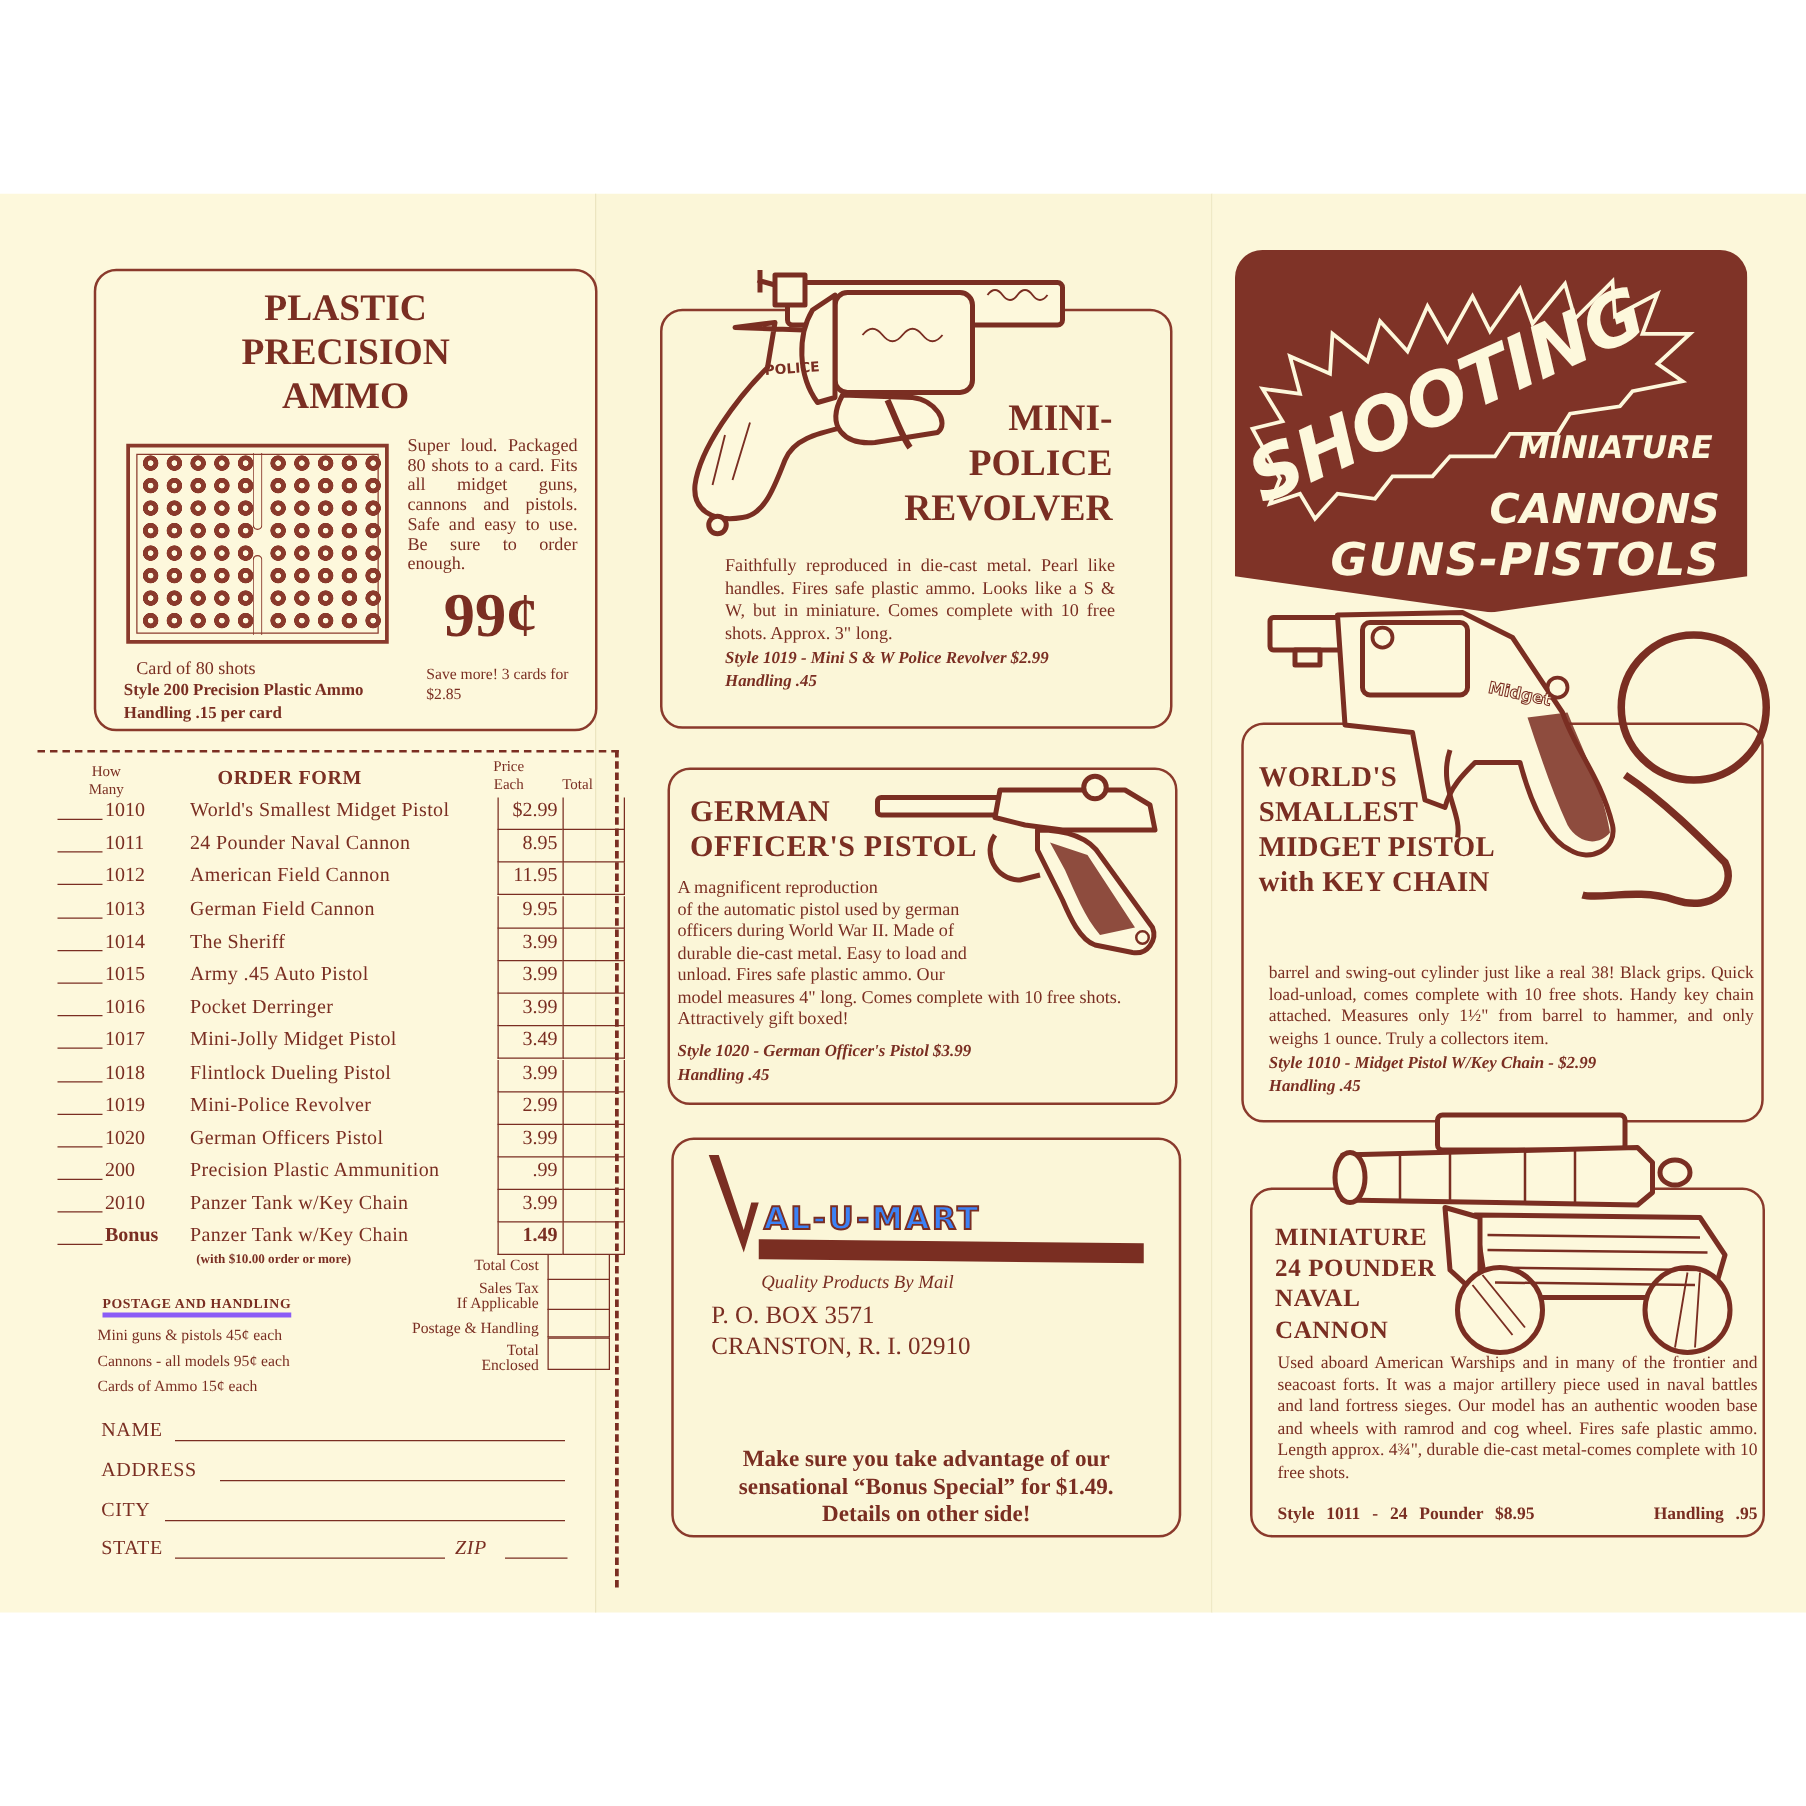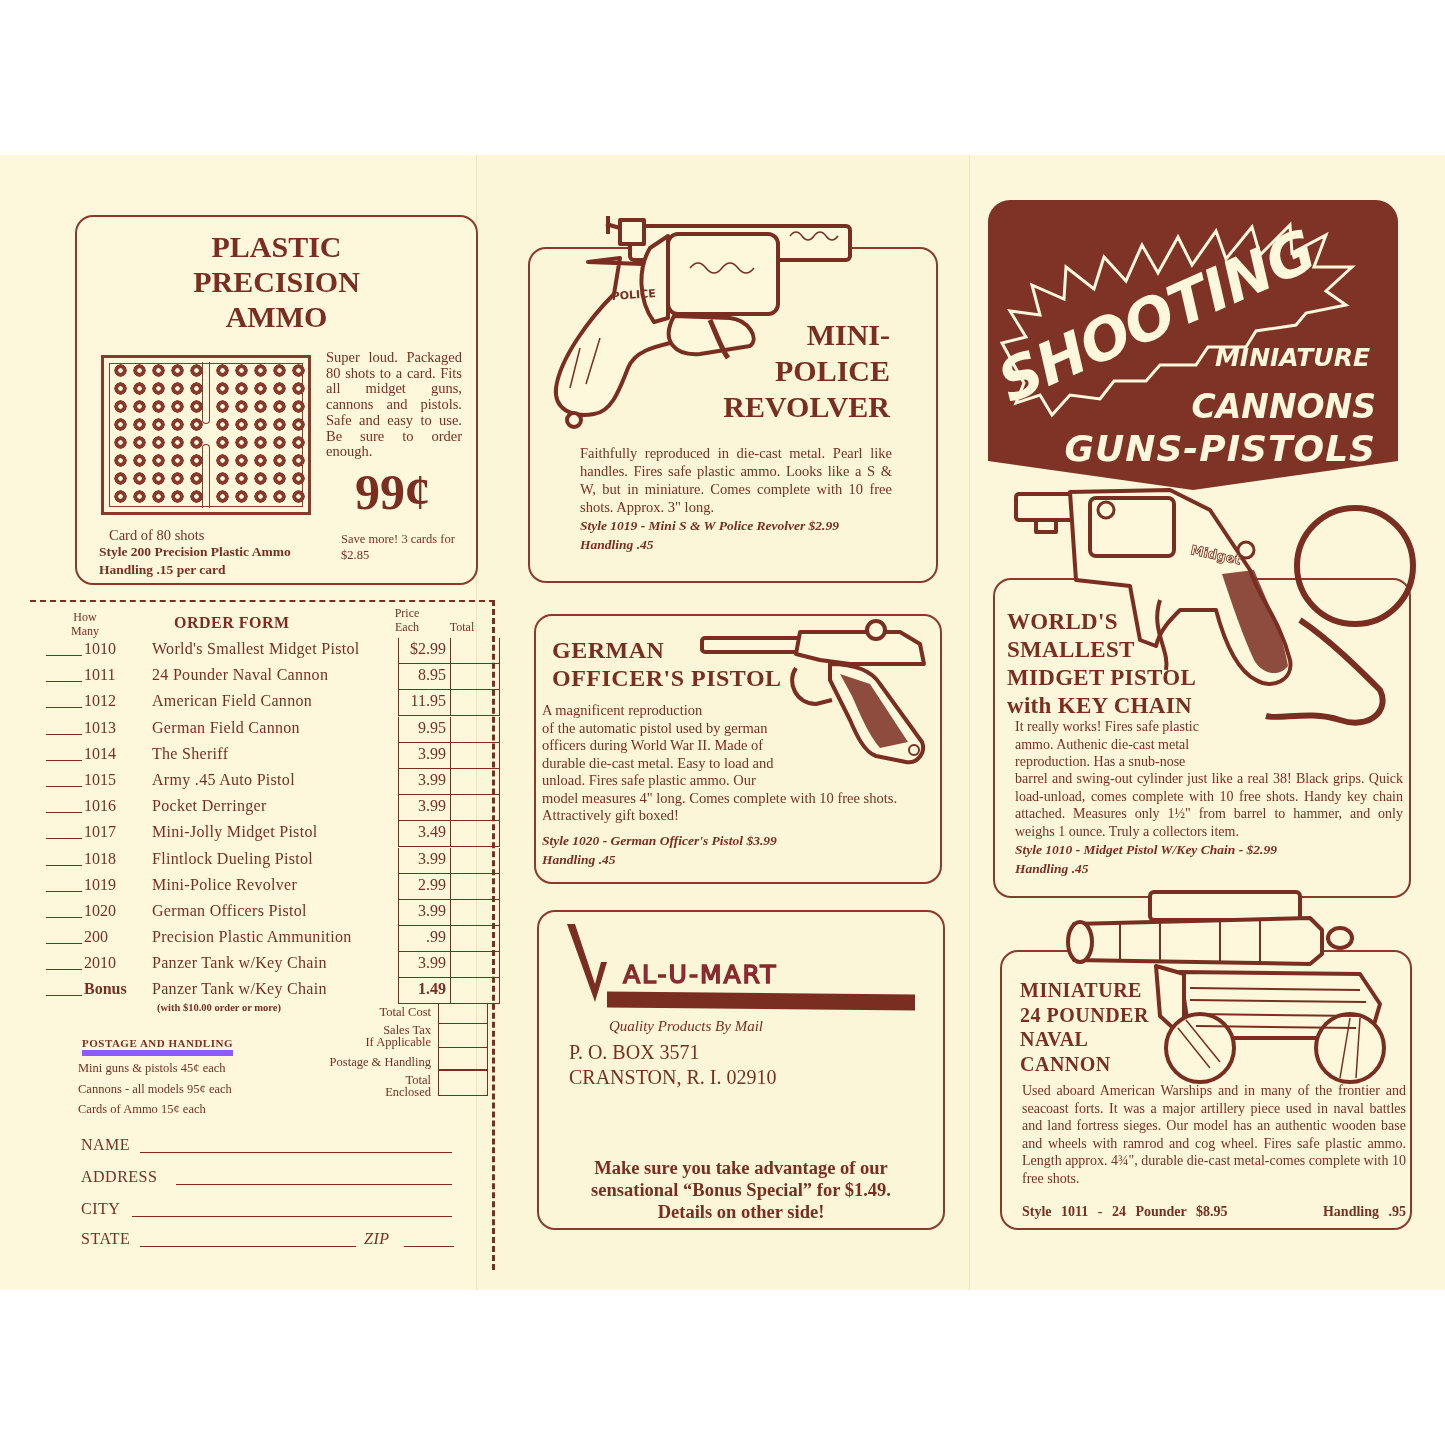--- a/index.html
+++ b/index.html
@@ -35,40 +35,40 @@
   #of-title { position: absolute; left: 144px; top: 12px; font-size: 16px; font-weight: bold; letter-spacing: .5px; }
   .of-row { position: absolute; left: 16px; height: 26px; width: 440px; font-size: 16px; }
   .of-row .blank { position: absolute; left: 0; top: 17px; width: 36px; border-bottom: 1px solid #7a2e22; }
   .of-row .code { position: absolute; left: 38px; top: 2px; }
   .of-row .name { position: absolute; left: 106px; top: 2px; letter-spacing: .3px; white-space: nowrap; }
   .of-row .price { position: absolute; left: 352px; top: 0; width: 52px; height: 26px; text-align: right; padding: 2px 4px 0 0; border-left: 1px solid #7a2e22; border-bottom: 1px solid #7a2e22; }
   .of-row .total { position: absolute; left: 404px; top: 0; width: 50px; height: 26px; border-left: 1px solid #7a2e22; border-right: 1px solid #7a2e22; border-bottom: 1px solid #7a2e22; }
   #of-bonus-note { position: absolute; left: 127px; top: 400px; font-size: 10.5px; font-weight: bold; }
   .sum-label { position: absolute; right: 64px; font-size: 12.5px; text-align: right; line-height: 12px; }
   .sum-box { position: absolute; left: 408px; width: 50px; border: 1px solid #7a2e22; border-top: none; }
-  #ph-title { position: absolute; left: 52px; top: 435px; font-size: 11px; font-weight: bold; letter-spacing: .5px; border-bottom: 6px solid #8b5cf6; padding-bottom: 1px; }
+  #ph-title { position: absolute; left: 52px; top: 435px; font-size: 11px; font-weight: bold; letter-spacing: .5px; border-bottom: 4px solid #8b5cf6; padding-bottom: 1px; }
   .ph-line { position: absolute; left: 48px; font-size: 12.5px; }
   .addr { position: absolute; left: 51px; font-size: 16px; letter-spacing: .5px; }
   .addr-line { position: absolute; border-bottom: 1px solid #7a2e22; height: 1px; }
 
   
   #revolver-box { left: 528px; top: 247px; width: 410px; height: 336px; }
   #revolver-title { position: absolute; right: 46px; top: 68px; text-align: right; font-size: 30px; font-weight: bold; line-height: 36px; }
   #revolver-desc { position: absolute; left: 50px; top: 195px; width: 312px; font-size: 14.5px; line-height: 18px; text-align: justify; }
   .style-line { font-weight: bold; font-size: 13.5px; line-height: 19px; font-style: italic; }
 
   
   #german-box { left: 534px; top: 614px; width: 408px; height: 270px; }
   #german-title { position: absolute; left: 16px; top: 20px; font-size: 24px; font-weight: bold; line-height: 28px; letter-spacing: .5px; }
   #german-desc { position: absolute; left: 6px; top: 86px; width: 400px; font-size: 14.5px; line-height: 17.5px; }
 
   
   #valu-box { left: 537px; top: 910px; width: 408px; height: 320px; }
   #valu-logo-v { position: absolute; left: 28px; top: 10px; width: 40px; height: 80px; }
-  #valu-logo-text { position: absolute; left: 84px; top: 48px; font-family: "DejaVu Sans", sans-serif; font-size: 25px; font-weight: normal; color: #be185d; -webkit-text-stroke: 1.5px #7a2e22; letter-spacing: 2px; }
+  #valu-logo-text { position: absolute; left: 72px; top: 48px; font-family: "DejaVu Sans", sans-serif; font-size: 25px; font-weight: bold; color: #3b82f6; -webkit-text-stroke: 1.5px #7a2e22; letter-spacing: 2px; }
   #valu-bar { position: absolute; left: 68px; top: 81px; width: 308px; height: 16px; background: #7a2e22; transform: skewY(0.6deg); }
   #valu-tagline { position: absolute; left: 70px; top: 106px; font-size: 15px; font-style: italic; }
   #valu-address { position: absolute; left: 0; width: 100%; top: 128px; text-align: left; font-size: 20px; line-height: 25px; padding-left: 30px; }
   #valu-bonus { position: absolute; left: 0; width: 100%; top: 245px; text-align: center; font-size: 18.5px; font-weight: bold; line-height: 22px; }
 
   
   #banner { position: absolute; left: 988px; top: 200px; width: 410px; height: 290px; background: #7f3327; border-radius: 22px 22px 0 0; clip-path: polygon(0 0, 100% 0, 100% 90%, 50% 100%, 0 90%); }
   #banner-burst { position: absolute; left: 8px; top: 15px; width: 375px; height: 200px; }
   #banner-shooting { position: absolute; left: 28px; top: 60px; font-family: "DejaVu Sans", sans-serif; font-weight: bold; font-style: italic; font-size: 58px; color: #fdf8dc; transform: rotate(-24deg); transform-origin: left bottom; letter-spacing: -1px; top: 148px; }
   .banner-line { position: absolute; right: 24px; font-family: "DejaVu Sans", sans-serif; font-weight: bold; font-style: italic; color: #fdf8dc; text-align: right; }
@@ -432,25 +432,20 @@
   <div id="banner-guns" class="banner-line">GUNS-PISTOLS</div>
 </div>
 
 <div id="midget-box" class="box">
   <div id="midget-title">
     <div>WORLD'S</div>
     <div>SMALLEST</div>
     <div>MIDGET PISTOL</div>
     <div>with KEY CHAIN</div>
   </div>
-  <div id="midget-desc-1">
-    <div>It really works! Fires safe plastic</div>
-    <div>ammo. Authenic die-cast metal</div>
-    <div>reproduction. Has a snub-nose</div>
-  </div>
   <div id="midget-desc-2">
     <div>barrel and swing-out cylinder just like a real 38! Black grips. Quick load-unload, comes complete with 10 free shots. Handy key chain attached. Measures only 1½" from barrel to hammer, and only weighs 1 ounce. Truly a collectors item.</div>
     <div class="style-line">Style 1010 - Midget Pistol W/Key Chain - $2.99</div>
     <div class="style-line">Handling .45</div>
   </div>
 </div>
 <svg class="abs" style="left:1010px;top:470px;" width="410" height="270">
   <g fill="#fdf8dc" stroke="#7a2e22" stroke-width="4" stroke-linejoin="round">
     <rect x="6" y="24" width="60" height="26" rx="3"></rect>
     <rect x="26" y="50" width="20" height="12"></rect>

